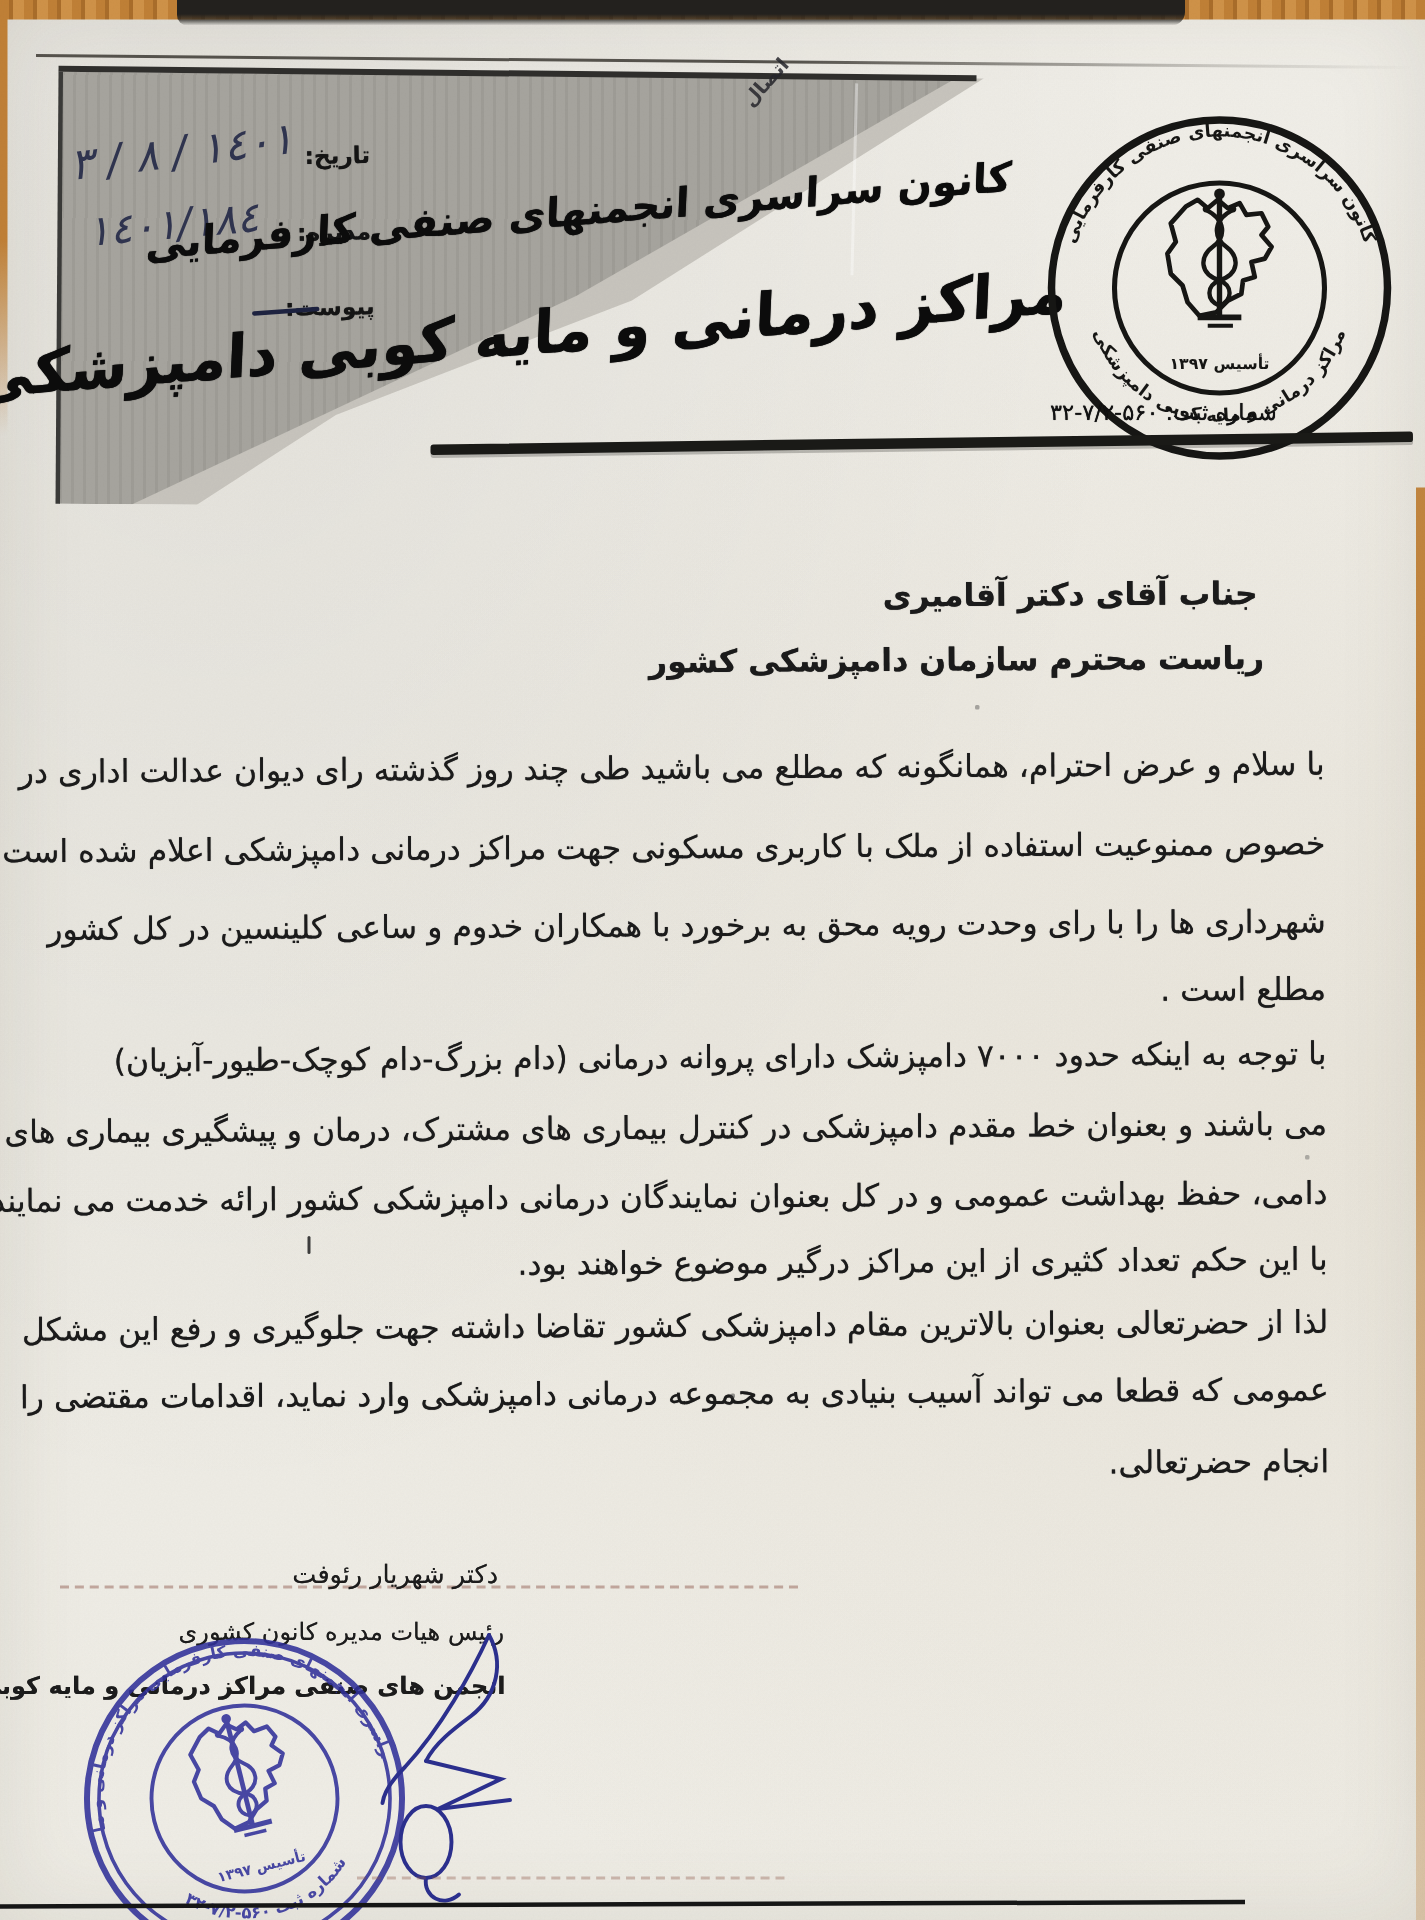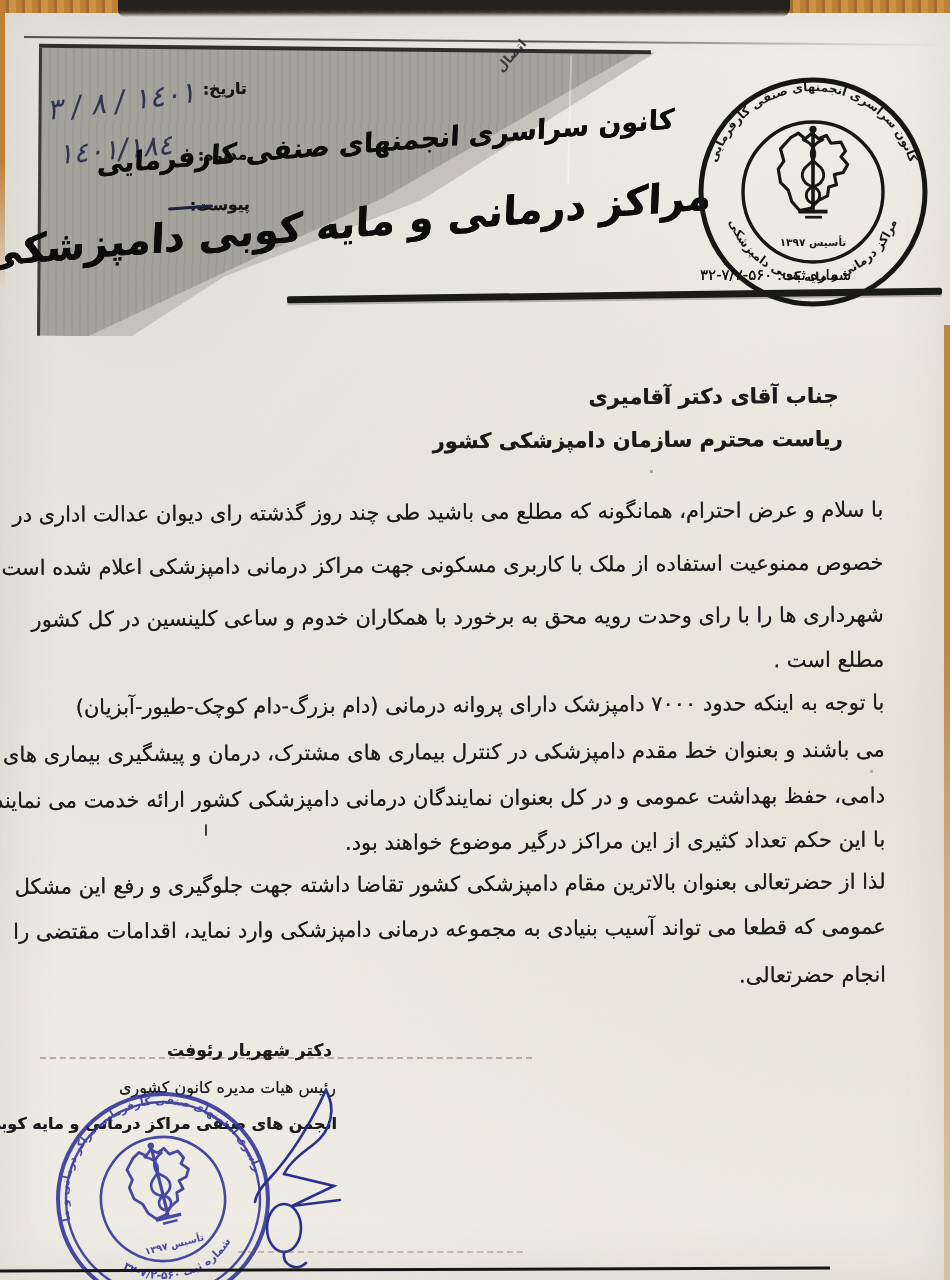--- a/index.html
+++ b/index.html
@@ -73,21 +73,21 @@
   <div class="abs skew-line"></div>
 
   <div class="abs shadow-wrap">
     <div class="shadow-light"></div>
     <div class="shadow-dark"></div>
     <div class="shadow-top"></div>
     <div class="shadow-left"></div>
     <div class="fold"></div>
   </div>
 
-  <div class="abs meta-label" style="right:703px;top:80px;">تاریخ:</div>
+  <div class="abs meta-label" style="right:703px;top:95px;">تاریخ:</div>
   <div class="abs hand" dir="ltr" style="left:46px;top:84px;font-size:29px;transform:rotate(-7deg);">١٤٠١ / ٨ / ٣</div>
 
   <div class="abs meta-label" style="right:703px;top:146px;">مدیره:</div>
   <div class="abs hand" dir="ltr" style="left:58px;top:133px;font-size:28px;transform:rotate(-5deg);">١٤٠١/١٨٤</div>
 
   <div class="abs meta-label" style="right:700px;top:196px;">پیوست:</div>
   <div class="abs attach-dash"></div>
 
   <div class="abs annotation">اتصال</div>
 
@@ -139,21 +139,21 @@
     <div class="bl" style="top:740px;">می باشند و بعنوان خط مقدم دامپزشکی در کنترل بیماری های مشترک، درمان و پیشگیری بیماری های</div>
     <div class="bl" style="top:786px;">دامی، حفظ بهداشت عمومی و در کل بعنوان نمایندگان درمانی دامپزشکی کشور ارائه خدمت می نمایند که</div>
     <div class="bl" style="top:830px;">با این حکم تعداد کثیری از این مراکز درگیر موضوع خواهند بود.</div>
 
     <div class="bl" style="top:872px;">لذا از حضرتعالی بعنوان بالاترین مقام دامپزشکی کشور تقاضا داشته جهت جلوگیری و رفع این مشکل</div>
     <div class="bl" style="top:917px;">عمومی که قطعا می تواند آسیب بنیادی به مجموعه درمانی دامپزشکی وارد نماید، اقدامات مقتضی را</div>
     <div class="bl" style="top:965px;">انجام حضرتعالی.</div>
   </div>
 
   <div class="abs dashes" style="left:40px;top:1057px;width:492px;"></div>
-  <div class="sig-line" style="right:618px;top:1040px;font-size:17px;font-weight:bold;margin-left:22px;">دکتر شهریار رئوفت</div>
+  <div class="sig-line" style="right:618px;top:1040px;font-size:17px;font-weight:normal;margin-left:22px;">دکتر شهریار رئوفت</div>
   <div class="sig-line" style="right:614px;top:1078px;font-size:16px;font-weight:normal;">رئیس هیات مدیره کانون کشوری</div>
   <div class="sig-line" style="right:613px;top:1114px;font-size:16px;font-weight:bold;">انجمن های صنفی مراکز درمانی و مایه کوبی</div>
 
   <svg class="abs" style="left:50px;top:1086px;color:#31319b;opacity:.88;transform:rotate(-14deg);" width="226" height="226" viewBox="0 0 226 226">
     <defs>
       <path id="st-top" d="M 18,113 A 95,95 0 1 1 208,113" fill="none"></path>
       <path id="st-bot" d="M 33,113 A 80,80 0 1 0 193,113" fill="none"></path>
     </defs>
     <circle cx="113" cy="113" r="105" fill="none" stroke="currentColor" stroke-width="4"></circle>
     <circle cx="113" cy="113" r="97" fill="none" stroke="currentColor" stroke-width="2.4"></circle>

